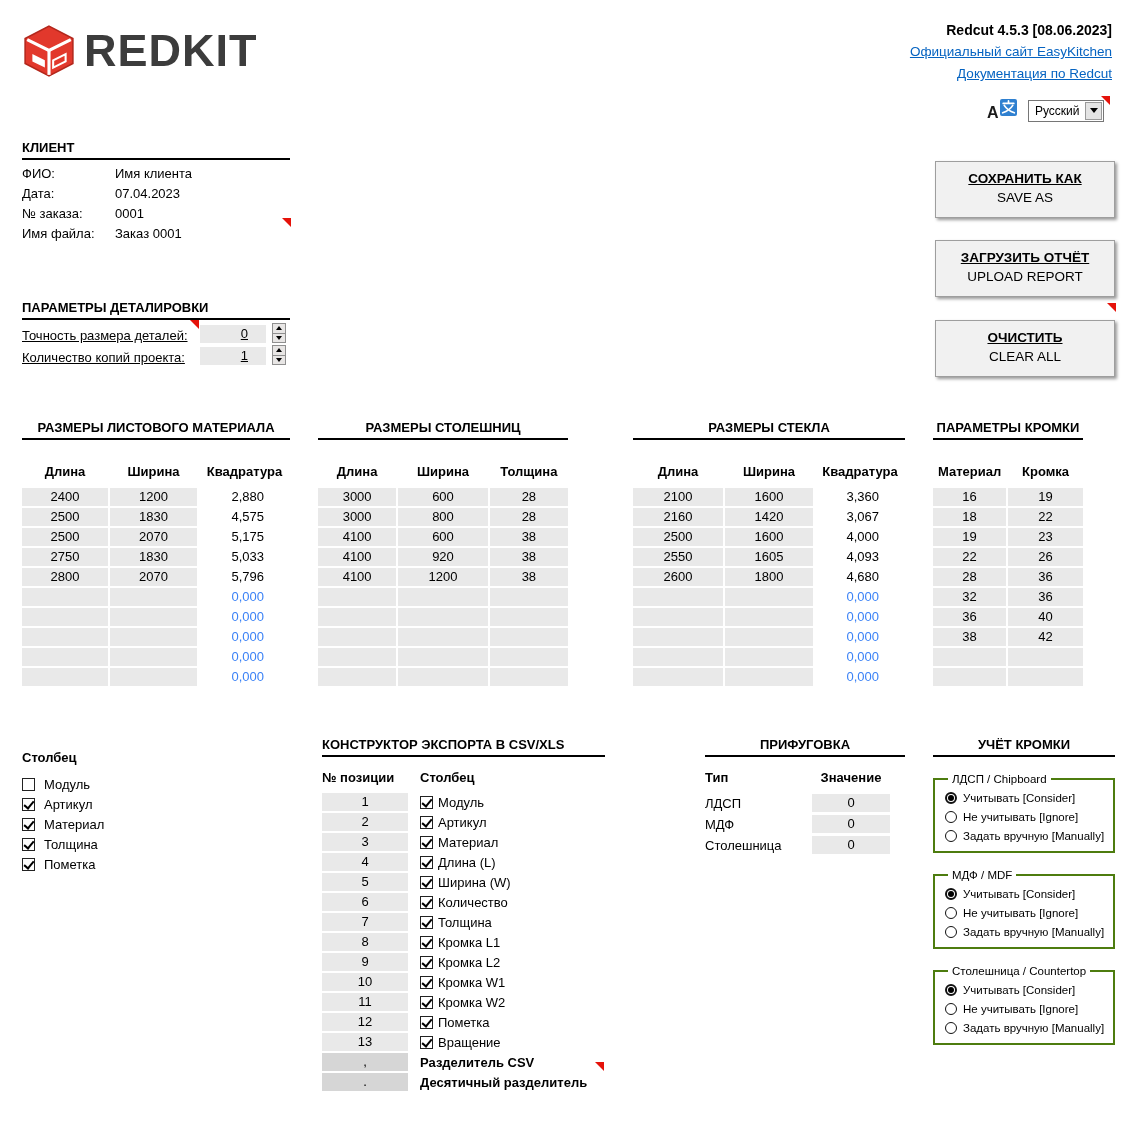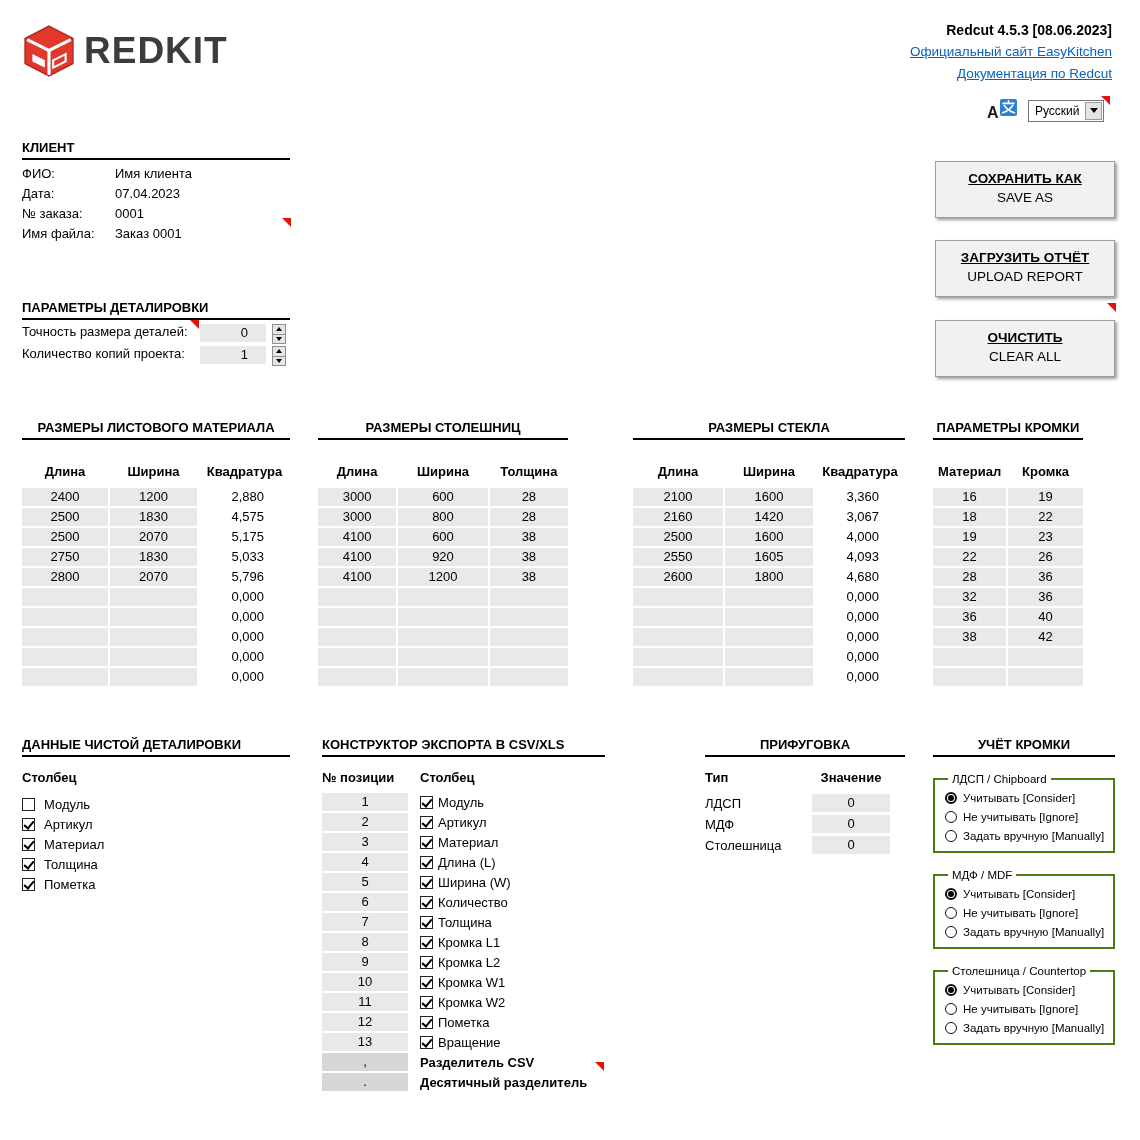--- a/index.html
+++ b/index.html
@@ -5,21 +5,21 @@
   * { box-sizing: border-box; margin: 0; padding: 0; }
   html,body { background:#fff; }
   .page {
     position: relative; width: 1140px; height: 1140px; background: #fff;
     font-family: "Liberation Sans", "DejaVu Sans", sans-serif;
     color: #000; font-size: 13px; overflow: hidden;
   }
   
   .logo { position:absolute; left:22px; top:24px; display:flex; align-items:center; }
   .logo svg { width:54px; height:54px; }
-  .logo-text { font-size:37px; font-weight:bold; color:#3c3c3c; letter-spacing:1px; margin-left:8px; }
+  .logo-text { font-size:45px; font-weight:bold; color:#3c3c3c; letter-spacing:1px; margin-left:8px; }
   .ver-block { position:absolute; right:28px; top:22px; text-align:right; }
   .ver { font-weight:bold; font-size:14px; margin-bottom:6px; }
   .lnk { display:block; color:#0563c1; text-decoration:underline; font-size:13.5px; margin-bottom:7px; cursor:pointer; }
   .lang-row { position:absolute; top:99px; right:36px; display:flex; align-items:center; }
   .trans-icon { position:relative; width:30px; height:23px; margin-right:11px; }
   .trans-a { position:absolute; left:0; bottom:0; font-weight:bold; font-size:16px; color:#1a1a1a; }
   .trans-sq { position:absolute; right:0; top:0; width:17px; height:17px; background:#2f80d0; border-radius:2px; }
   .lang-select { position:relative; width:76px; height:22px; border:1px solid #767676; background:#fff; display:flex; align-items:center; }
   .lang-select .val { flex:1; padding-left:6px; font-size:12px; }
   .lang-arrow { width:17px; height:18px; margin-right:1px; background:#e4e4e4; border:1px solid #9a9a9a; display:flex; align-items:center; justify-content:center; }
@@ -39,21 +39,21 @@
   .sec { position:absolute; }
   .sec-title { font-weight:bold; font-size:13px; border-bottom:2px solid #000; padding-bottom:3px; }
   .center { text-align:center; }
   
   .s-client { left:22px; top:140px; width:268px; }
   .kv-rows { margin-top:6px; }
   .kv-row { display:flex; height:20px; align-items:flex-start; }
   .kv-row .k { width:93px; }
   .s-params { left:22px; top:300px; width:268px; }
   .param-rows { margin-top:4px; }
-  .param-row { display:flex; align-items:flex-start; height:19px; margin-bottom:3px; }
+  .param-row { display:flex; align-items:flex-end; height:19px; margin-bottom:3px;text-decoration:underline; }
   .param-row .k { width:178px; }
   .param-row .cell { width:66px; height:18px; background:#e9e9e9; text-align:right; padding-right:18px; line-height:18px; }
   .spinner { width:14px; height:20px; margin-left:6px; display:flex; flex-direction:column; }
   .spin-btn { flex:1; background:#e8e6e5; border:1px solid #8f8f8f; display:flex; align-items:center; justify-content:center; cursor:pointer; }
   .spin-btn + .spin-btn { border-top:none; }
   
   .tbl .thead { display:flex; font-weight:bold; margin-top:24px; margin-bottom:8px; }
   .tbl .th { height:16px; line-height:16px; text-align:center; }
   .tbl .trow { display:flex; margin-bottom:2px; }
   .tbl .td { height:18px; line-height:18px; text-align:center; }
@@ -61,21 +61,21 @@
   .t1 { left:22px; top:420px; width:268px; }
   .t1 .c1 { width:86px; } .t1 .c2 { width:87px; margin-left:2px; } .t1 .c3 { width:91px; margin-left:2px; }
   .t1 .td.c3 { text-align:right; padding-right:26px; }
   .t2 { left:318px; top:420px; width:250px; }
   .t2 .c1 { width:90px; } .t2 .c2 { width:103px; margin-left:2px; } .t2 .c3 { width:90px; margin-left:2px; }
   .t3 { left:633px; top:420px; width:272px; }
   .t3 .c1 { width:90px; } .t3 .c2 { width:88px; margin-left:2px; } .t3 .c3 { width:90px; margin-left:2px; }
   .t3 .td.c3 { text-align:right; padding-right:26px; }
   .t4 { left:933px; top:420px; width:150px; }
   .t4 .c1 { width:89px; } .t4 .c2 { width:91px; margin-left:2px; }
-  .trow.muted .calc { color:#000000; }
+  .trow.muted .calc { color:#3b82f6; }
   
   .s-clean { left:22px; top:737px; width:268px; }
   .sub-h { font-weight:bold; margin:13px 0 10px; }
   .cb-row { display:flex; align-items:center; height:19px; margin-bottom:1px; }
   .cbx { width:13px; height:13px; border:1.5px solid #222; background:#fff; margin-right:9px; position:relative; flex:none; cursor:pointer; }
   .cbx.checked::after { content:""; position:absolute; left:3px; top:0; width:4px; height:8px;
     border:solid #000; border-width:0 2px 2px 0; transform:rotate(40deg); }
   
   .s-csv { left:322px; top:737px; width:283px; }
   .csv-head { display:flex; font-weight:bold; margin:13px 0 8px; }
@@ -484,21 +484,20 @@
         </div>
 
         <div class="trow">
           <span class="td c1 cellbg"></span>
           <span class="td c2 cellbg"></span>
         </div>
       </div>
   </div>
 
   <div class="sec s-clean">
-    <div class="sec-title">ДАННЫЕ ЧИСТОЙ ДЕТАЛИРОВКИ</div>
     <div class="sub-h">Столбец</div>
     <div>
 
         <div class="cb-row">
           <span class="cbx"></span>
           <span>Модуль</span>
         </div>
 
         <div class="cb-row">
           <span class="cbx checked"></span>

